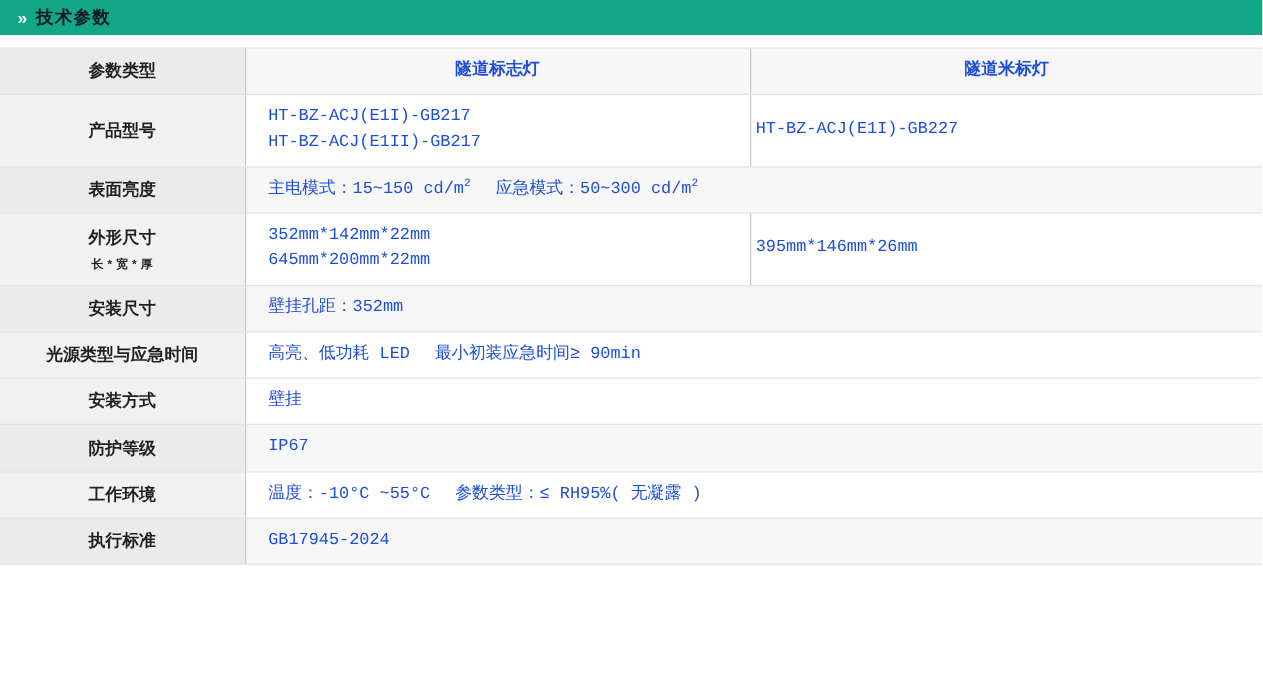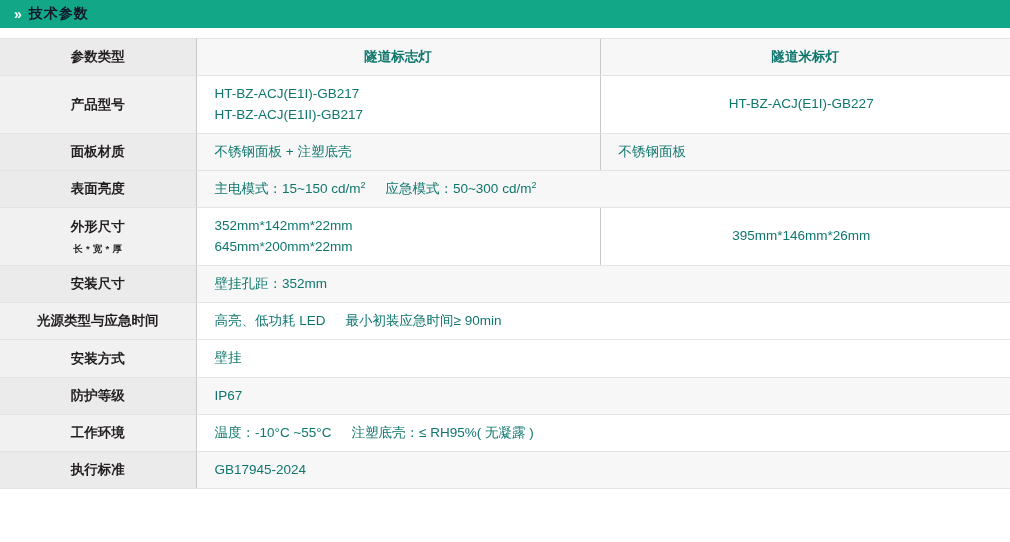--- a/index.html
+++ b/index.html
@@ -77,32 +77,32 @@
   td.label .sub {
     display: block;
     font-size: 9.5px;
     font-weight: bold;
     letter-spacing: 0.3px;
     margin-top: 6px;
   }
 
   td.val {
     padding: 8px 0 8px 18px;
-    color: #0f766e;
+    color: #1d4ed8;
     line-height: 1.5;
     background: #ffffff;
+    font-family: Liberation Mono, monospace;
   }
   td.val.center {
     text-align: center;
     padding-left: 4px;
     padding-right: 4px;
     font-weight: bold;
   }
   td.val.mid {
-    text-align: center;
     padding-left: 4px;
     padding-right: 12px;
   }
   td.divider {
     border-left: 1px solid #c9c9c9;
   }
 
   tr.shade td.val { background: #f7f7f7; }
   tr.shade td.label { background: #ebebeb; }
 
@@ -136,25 +136,20 @@
 
       <tr>
         <td class="label">产品型号</td>
         <td class="val">
           <span>HT-BZ-ACJ(E1I)-GB217</span><br>
           <span>HT-BZ-ACJ(E1II)-GB217</span>
         </td>
         <td class="val mid divider">HT-BZ-ACJ(E1I)-GB227</td>
       </tr>
 
-      <tr class="shade">
-        <td class="label">面板材质</td>
-        <td class="val">不锈钢面板 + 注塑底壳</td>
-        <td class="val divider">不锈钢面板</td>
-      </tr>
 
 
       <tr class="shade">
         <td class="label">表面亮度</td>
         <td class="val" colspan="2">
           <span class="nowrapline">
             <span>主电模式：15~150 cd/m</span><span class="sup">2</span><span class="gapmd"></span><span>应急模式：50~300 cd/m</span><span class="sup">2</span>
           </span>
         </td>
       </tr>
@@ -190,21 +185,21 @@
       </tr>
 
       <tr class="shade">
         <td class="label">防护等级</td>
         <td class="val" colspan="2">IP67</td>
       </tr>
 
       <tr>
         <td class="label">工作环境</td>
         <td class="val" colspan="2">
-          <span>温度：-10°C ~55°C</span><span class="gapmd"></span><span>注塑底壳：≤ RH95%( 无凝露 )</span>
+          <span>温度：-10°C ~55°C</span><span class="gapmd"></span><span>参数类型：≤ RH95%( 无凝露 )</span>
         </td>
       </tr>
 
       <tr class="shade">
         <td class="label">执行标准</td>
         <td class="val" colspan="2">GB17945-2024</td>
       </tr>
     </tbody>
   </table>
 

